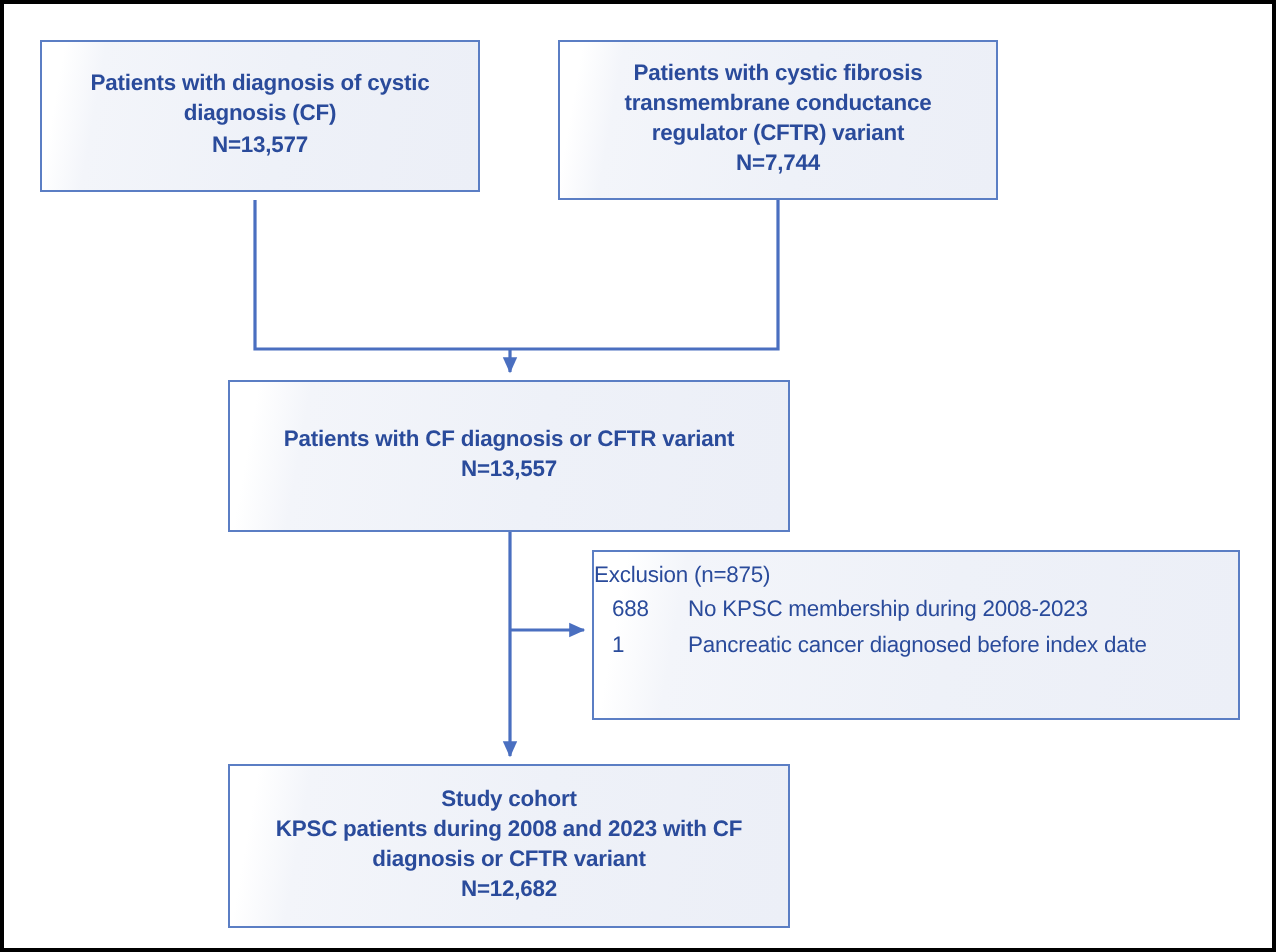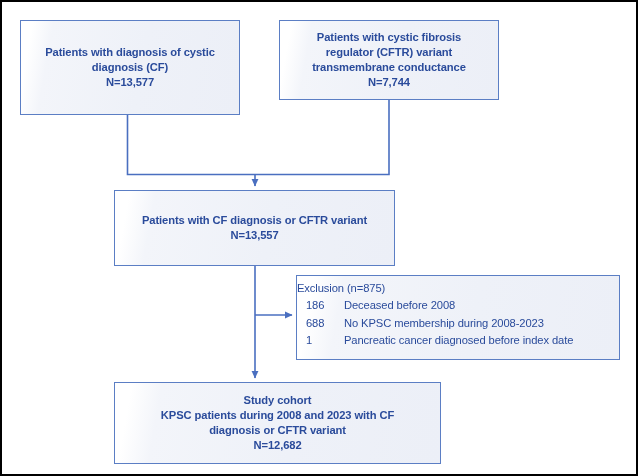--- a/index.html
+++ b/index.html
@@ -39,24 +39,24 @@
     flex-direction: column;
     align-items: center;
     justify-content: center;
     font-weight: bold;
     letter-spacing: -0.1px;
     z-index: 2;
   }
   .node .ln { display: block; white-space: nowrap; }
 
   
-  #node-cf-diagnosis { left: 18px;  top: 18px;  width: 220px; height: 95px; text-align: right; }
+  #node-cf-diagnosis { left: 18px;  top: 18px;  width: 220px; height: 76px; text-align: right; }
   #node-cftr-variant { left: 277px; top: 18px;  width: 220px; height: 80px; }
   #node-combined     { left: 112px; top: 188px; width: 281px; height: 76px; }
-  #node-study-cohort { left: 112px; top: 380px; width: 327px; height: 82px; }
+  #node-study-cohort { left: 112px; top: 380px; width: 281px; height: 82px; }
 
   #node-exclusion {
     left: 294px; top: 273px; width: 324px; height: 85px;
     display: block;
     text-align: left;
     padding: 5px 0 0 0;
     font-weight: normal;
   }
   #node-exclusion .excl-title {
     display: block;
@@ -109,37 +109,33 @@
   </svg>
 
   <div class="node" id="node-cf-diagnosis">
     <span class="ln">Patients with diagnosis of cystic</span>
     <span class="ln">diagnosis (CF)</span>
     <span class="ln">N=13,577</span>
   </div>
 
   <div class="node" id="node-cftr-variant">
     <span class="ln">Patients with cystic fibrosis</span>
+    <span class="ln">transmembrane conductance</span>
     <span class="ln">regulator (CFTR) variant</span>
-    <span class="ln">transmembrane conductance</span>
     <span class="ln">N=7,744</span>
   </div>
 
   <div class="node" id="node-combined">
     <span class="ln">Patients with CF diagnosis or CFTR  variant</span>
     <span class="ln">N=13,557</span>
   </div>
 
   <div class="node" id="node-exclusion">
     <span class="excl-title">Exclusion (n=875)</span>
 
-    <div class="excl-row">
-      <span class="excl-n">186</span>
-      <span class="excl-label">Deceased before 2008</span>
-    </div>
     <div class="excl-row">
       <span class="excl-n">688</span>
       <span class="excl-label">No KPSC membership during 2008-2023</span>
     </div>
     <div class="excl-row">
       <span class="excl-n">1</span>
       <span class="excl-label">Pancreatic cancer diagnosed before index date</span>
     </div>
   </div>
 

